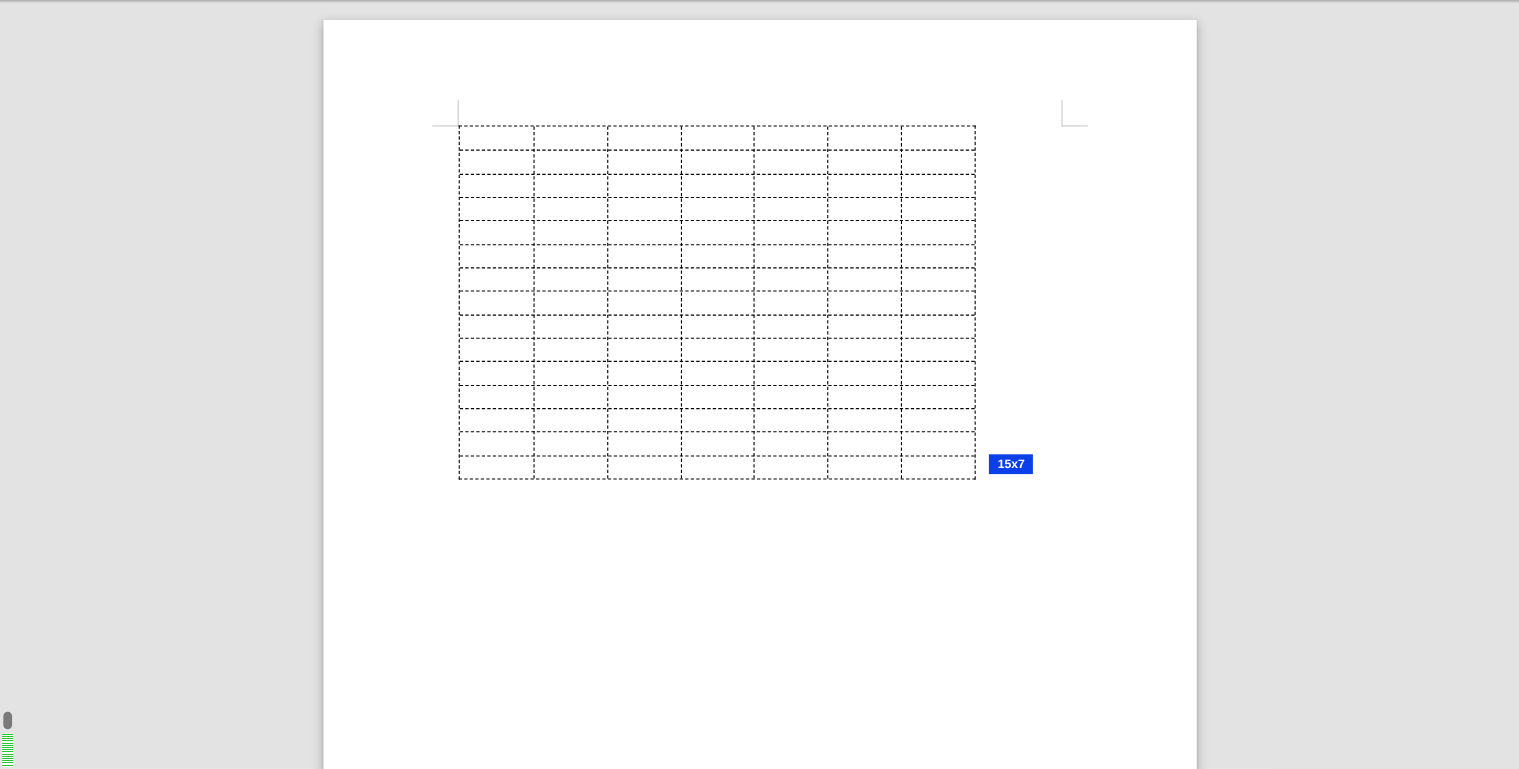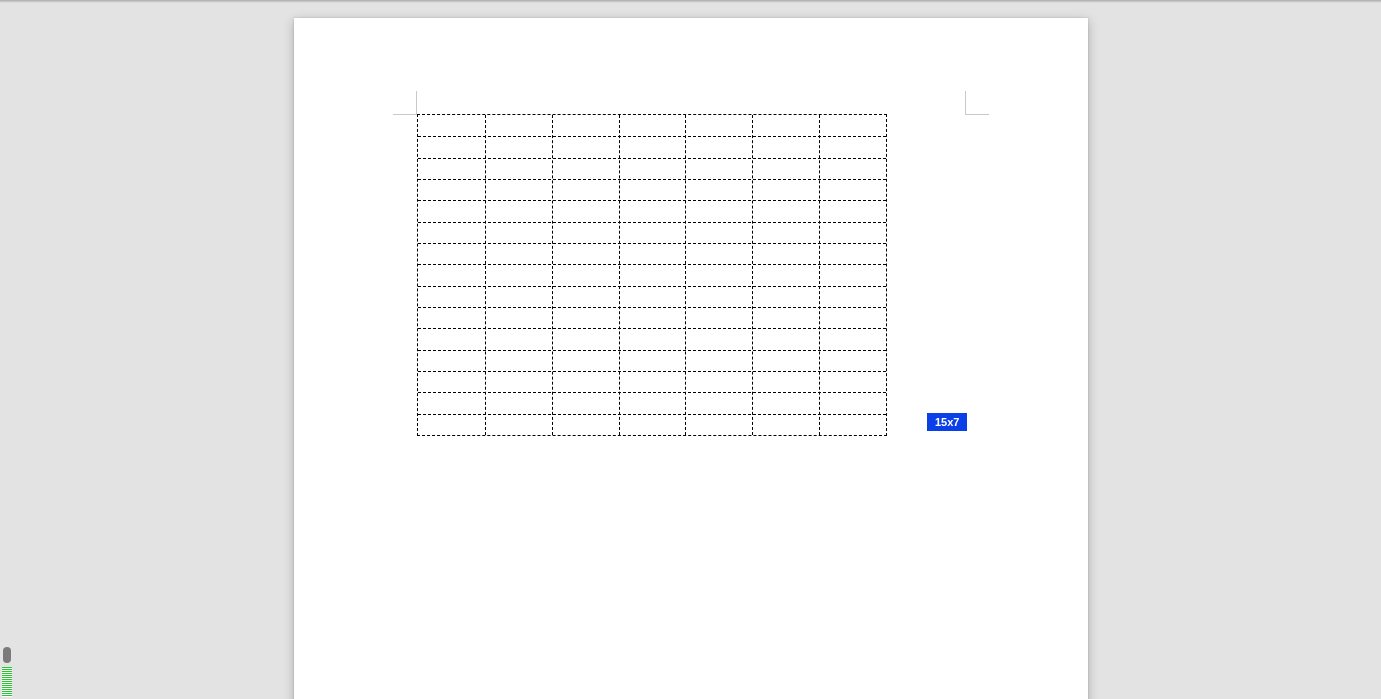--- a/index.html
+++ b/index.html
@@ -135,21 +135,21 @@
         <div class="hline" style="top: 149.333px;"></div>
         <div class="hline" style="top: 170.667px;"></div>
         <div class="hline" style="top: 192px;"></div>
         <div class="hline" style="top: 213.333px;"></div>
         <div class="hline" style="top: 234.667px;"></div>
         <div class="hline" style="top: 256px;"></div>
         <div class="hline" style="top: 277.333px;"></div>
         <div class="hline" style="top: 298.667px;"></div>
       </div>
 
-    <div class="size-tooltip" style="left:633px; top:395px;">
+    <div class="size-tooltip" style="left:605px; top:395px;">
       <span>15x7</span>
     </div>
   </div>
 </div>
 
 <div class="scrollbar-v">
   <div class="thumb"></div>
   <div class="indicator"></div>
 </div>
 

